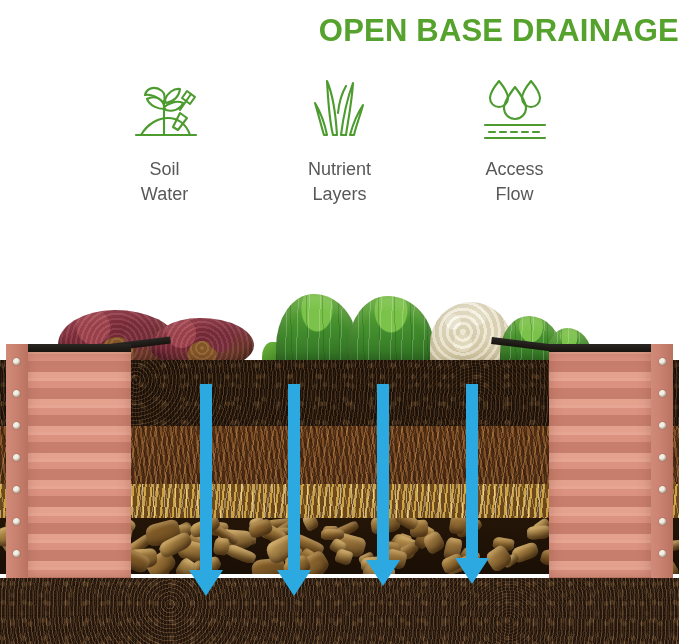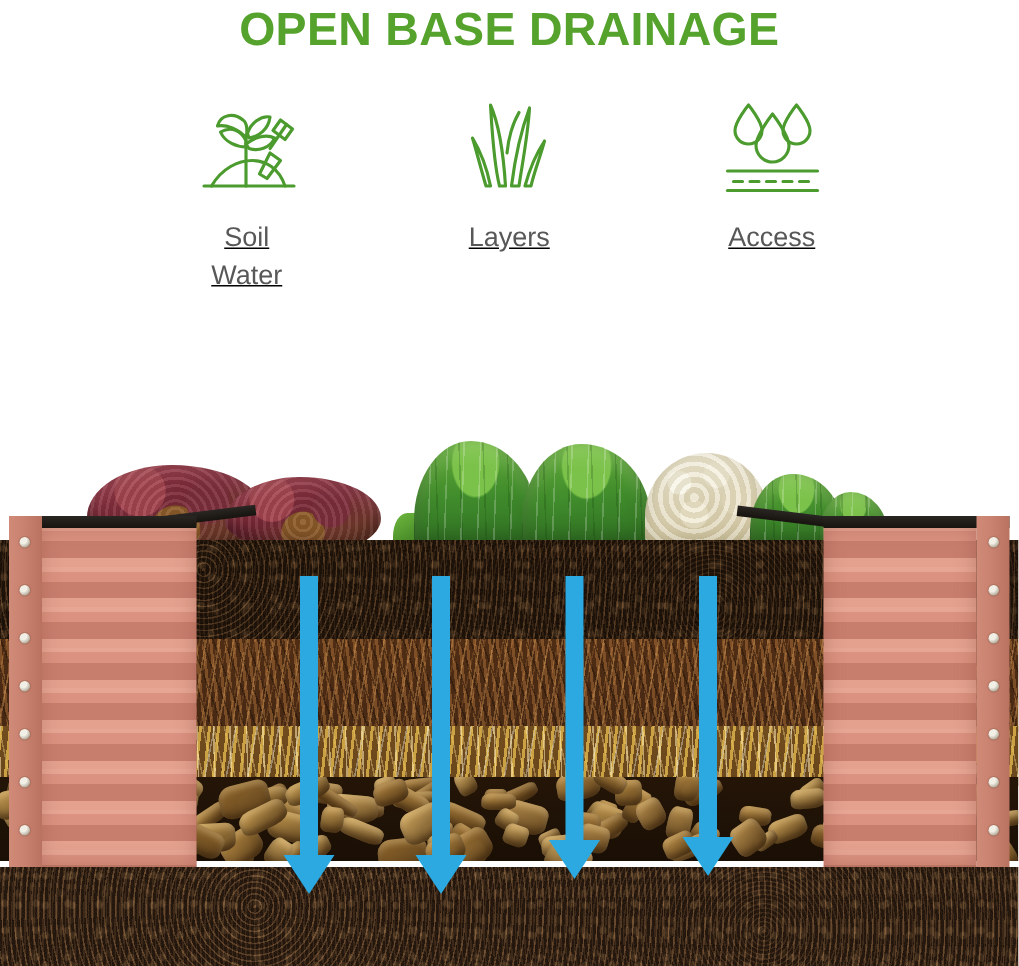--- a/index.html
+++ b/index.html
@@ -10,22 +10,22 @@
   body {
     width: 679px;
     height: 644px;
     overflow: hidden;
     font-family: "Liberation Sans", sans-serif;
     position: relative;
   }
 
   
   .header {
-    padding-top: 3px;
-    text-align: center;
+    padding-top: 14px;
+    text-align: right;
   }
   .title {
     color: #55a22c;
     font-size: 31px;
     font-weight: bold;
     letter-spacing: 0.2px;
     line-height: 34px;
     margin: 0;
   }
   .subtitle {
@@ -37,21 +37,20 @@
     width: 600px;
   }
   .subtitle span { display: block; }
 
   
   .icon-row {
     display: flex;
     justify-content: center;
     align-items: flex-start;
     margin-top: 24px;
-    text-decoration: underline;
   }
   .icon-cell {
     width: 175px;
     text-align: center;
   }
   .icon-art {
     height: 72px;
     display: flex;
     align-items: center;
     justify-content: center;
@@ -353,37 +352,39 @@
     <div class="icon-art">
       <svg width="74" height="66" viewBox="0 0 74 66" fill="none" stroke="#4c9b2e" stroke-width="2.1" stroke-linecap="round" stroke-linejoin="round">
         <path d="M30 60 C26 44 25 22 24 6 C31 22 33 44 34 60 Z"></path>
         <path d="M38 60 C40 44 44 24 50 8 C49 26 45 46 43 60 Z"></path>
         <path d="M21 60 C18 50 15 38 12 28 C18 38 22 50 24 60 Z"></path>
         <path d="M47 60 C50 49 54 39 60 30 C57 41 53 51 51 60 Z"></path>
         <path d="M35 38 C36 28 39 18 43 11"></path>
       </svg>
     </div>
     <div class="icon-label">
+      <span>Nutrient</span>
       <span>Layers</span>
     </div>
   </div>
 
   <div class="icon-cell">
     <div class="icon-art">
       <svg width="80" height="66" viewBox="0 0 80 66" fill="none" stroke="#4c9b2e" stroke-width="2.1" stroke-linecap="round" stroke-linejoin="round">
         <path d="M24 6 C24 6 15 17 15 23 C15 28 19 32 24 32 C29 32 33 28 33 23 C33 17 24 6 24 6 Z"></path>
         <path d="M56 6 C56 6 47 17 47 23 C47 28 51 32 56 32 C61 32 65 28 65 23 C65 17 56 6 56 6 Z"></path>
         <path d="M40 12 C40 12 29 26 29 33 C29 39 34 44 40 44 C46 44 51 39 51 33 C51 26 40 12 40 12 Z"></path>
         <path d="M10 50 H70"></path>
         <path d="M14 57 H20 M25 57 H31 M36 57 H42 M47 57 H53 M58 57 H64"></path>
         <path d="M10 63 H70"></path>
       </svg>
     </div>
     <div class="icon-label">
       <span>Access</span>
+      <span>Flow</span>
     </div>
   </div>
 
 </div>
 
 <div class="scene">
 
   <div class="veg-band">
     <div class="veg veg-red" style="left:58px;  width:118px; height:58px;"></div>
     <div class="veg veg-red" style="left:150px; width:104px; height:50px;"></div>

